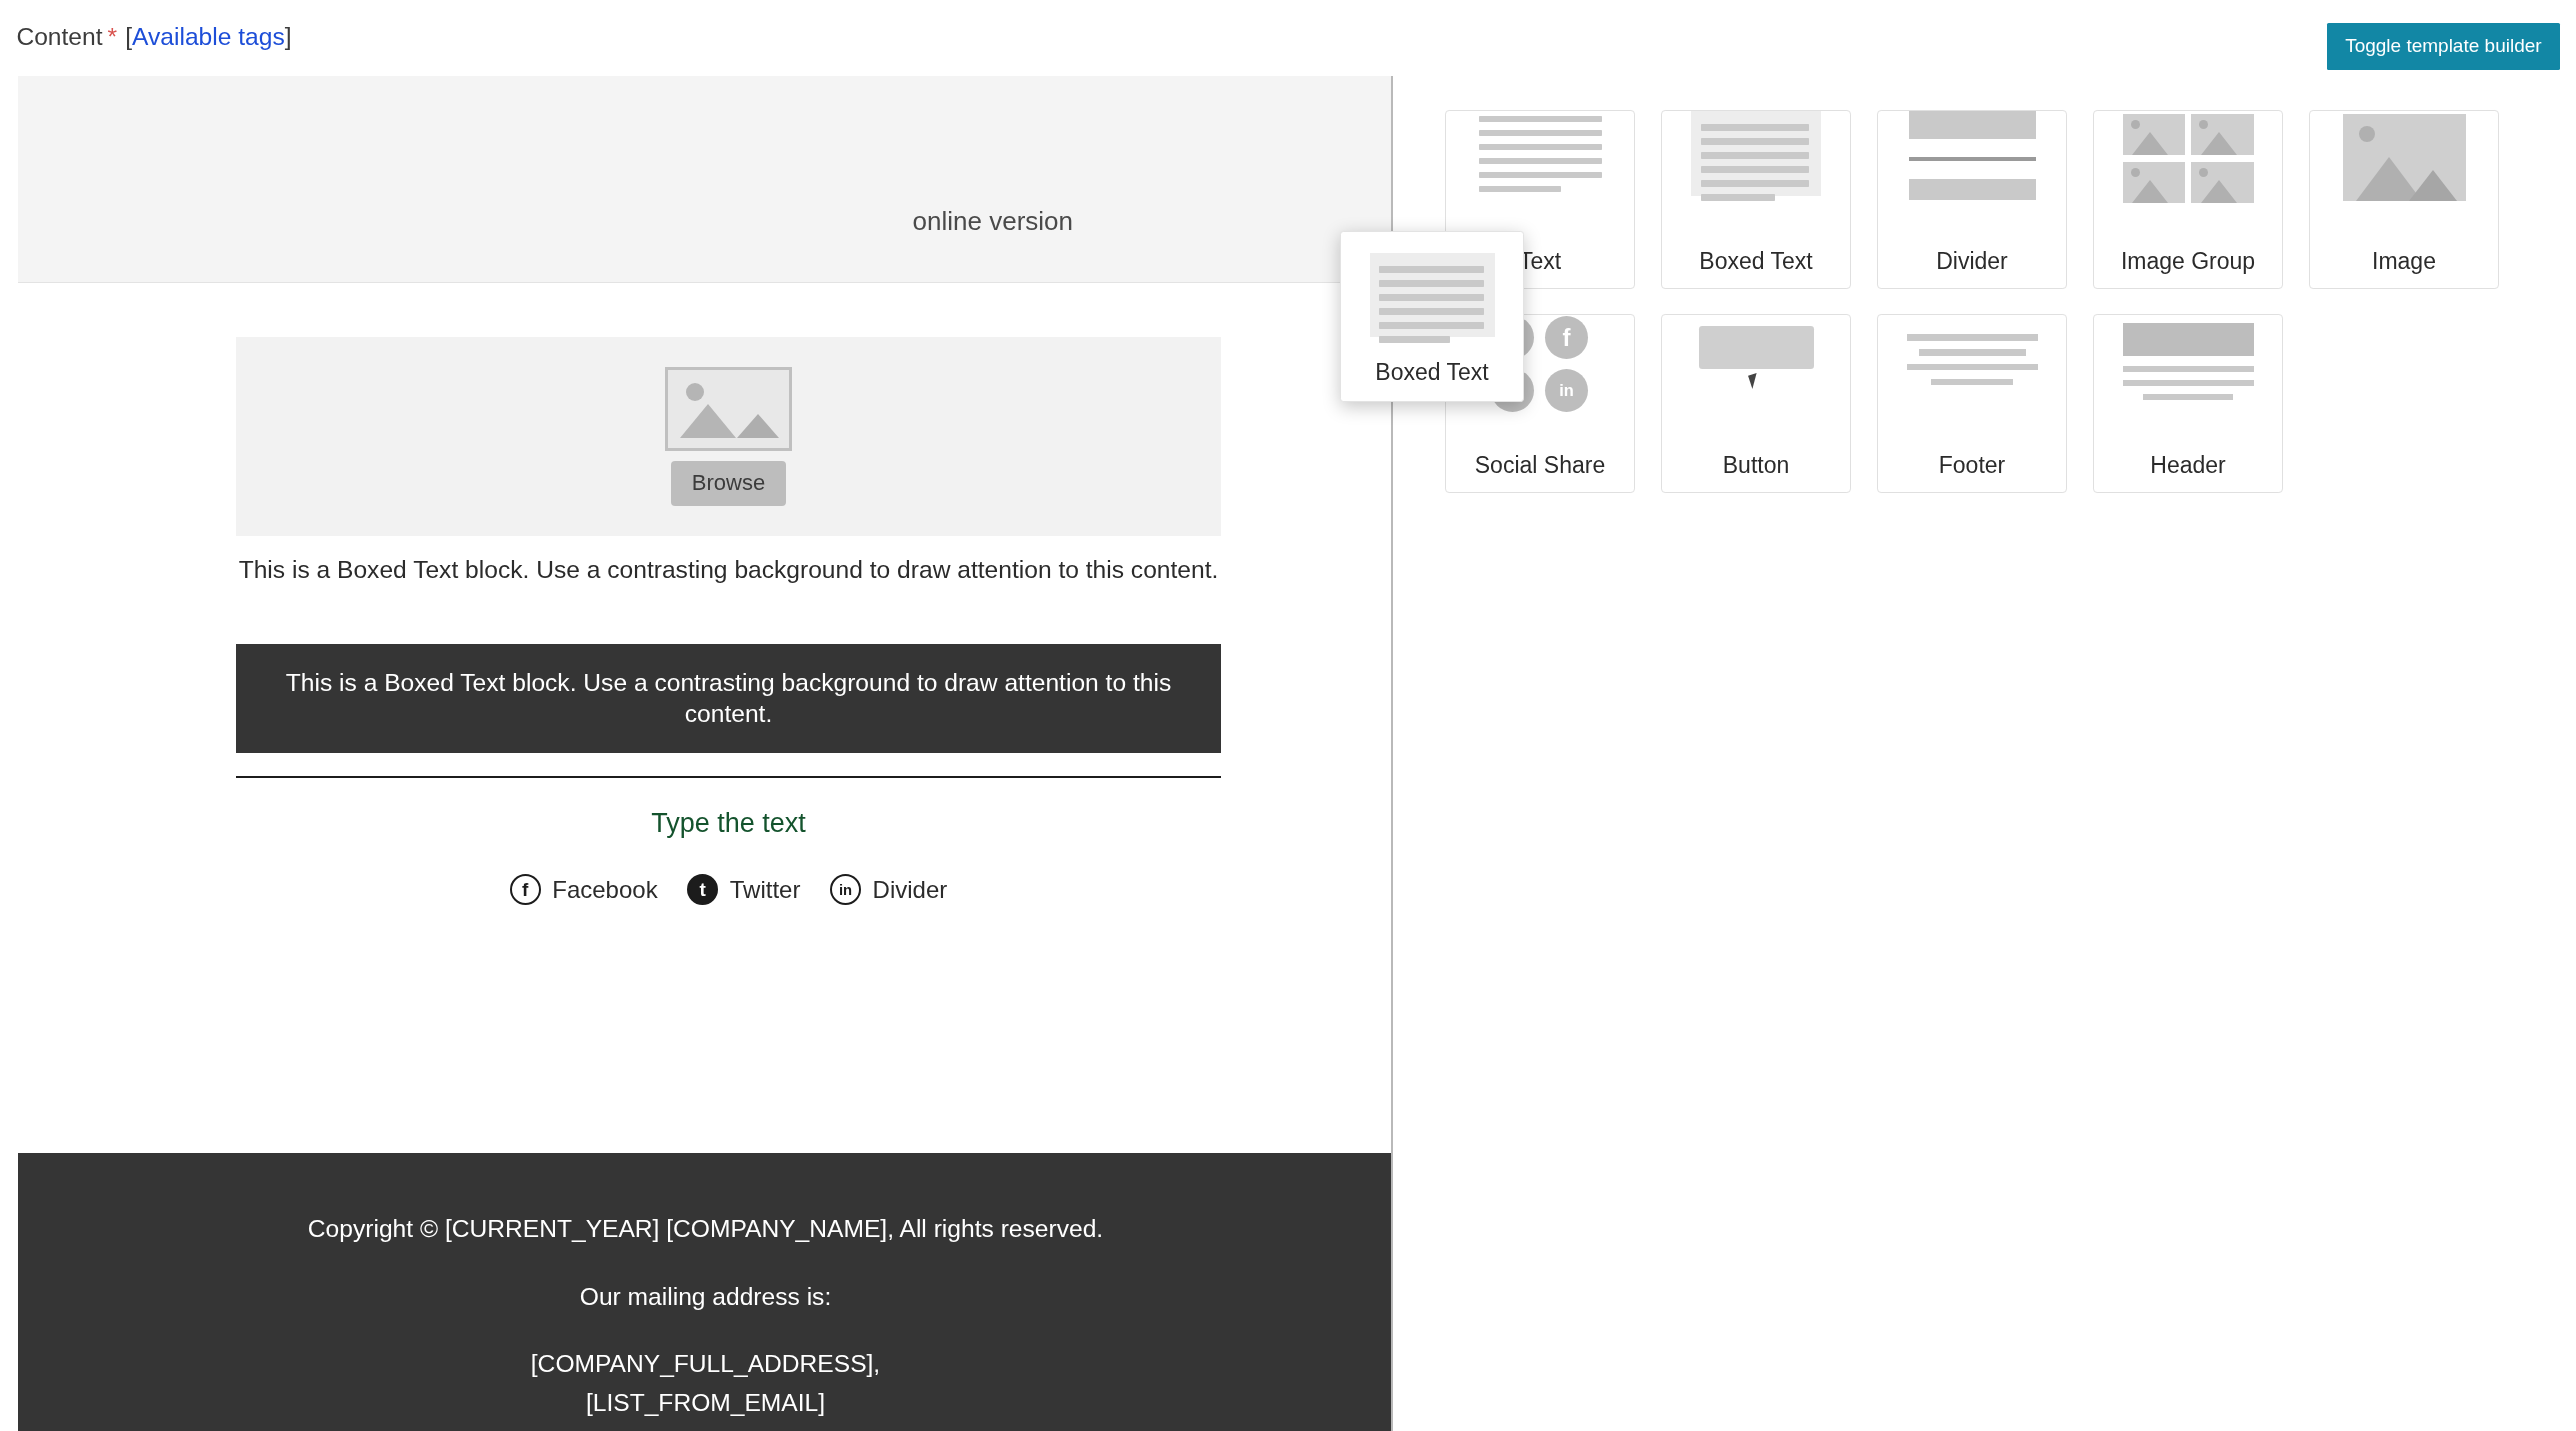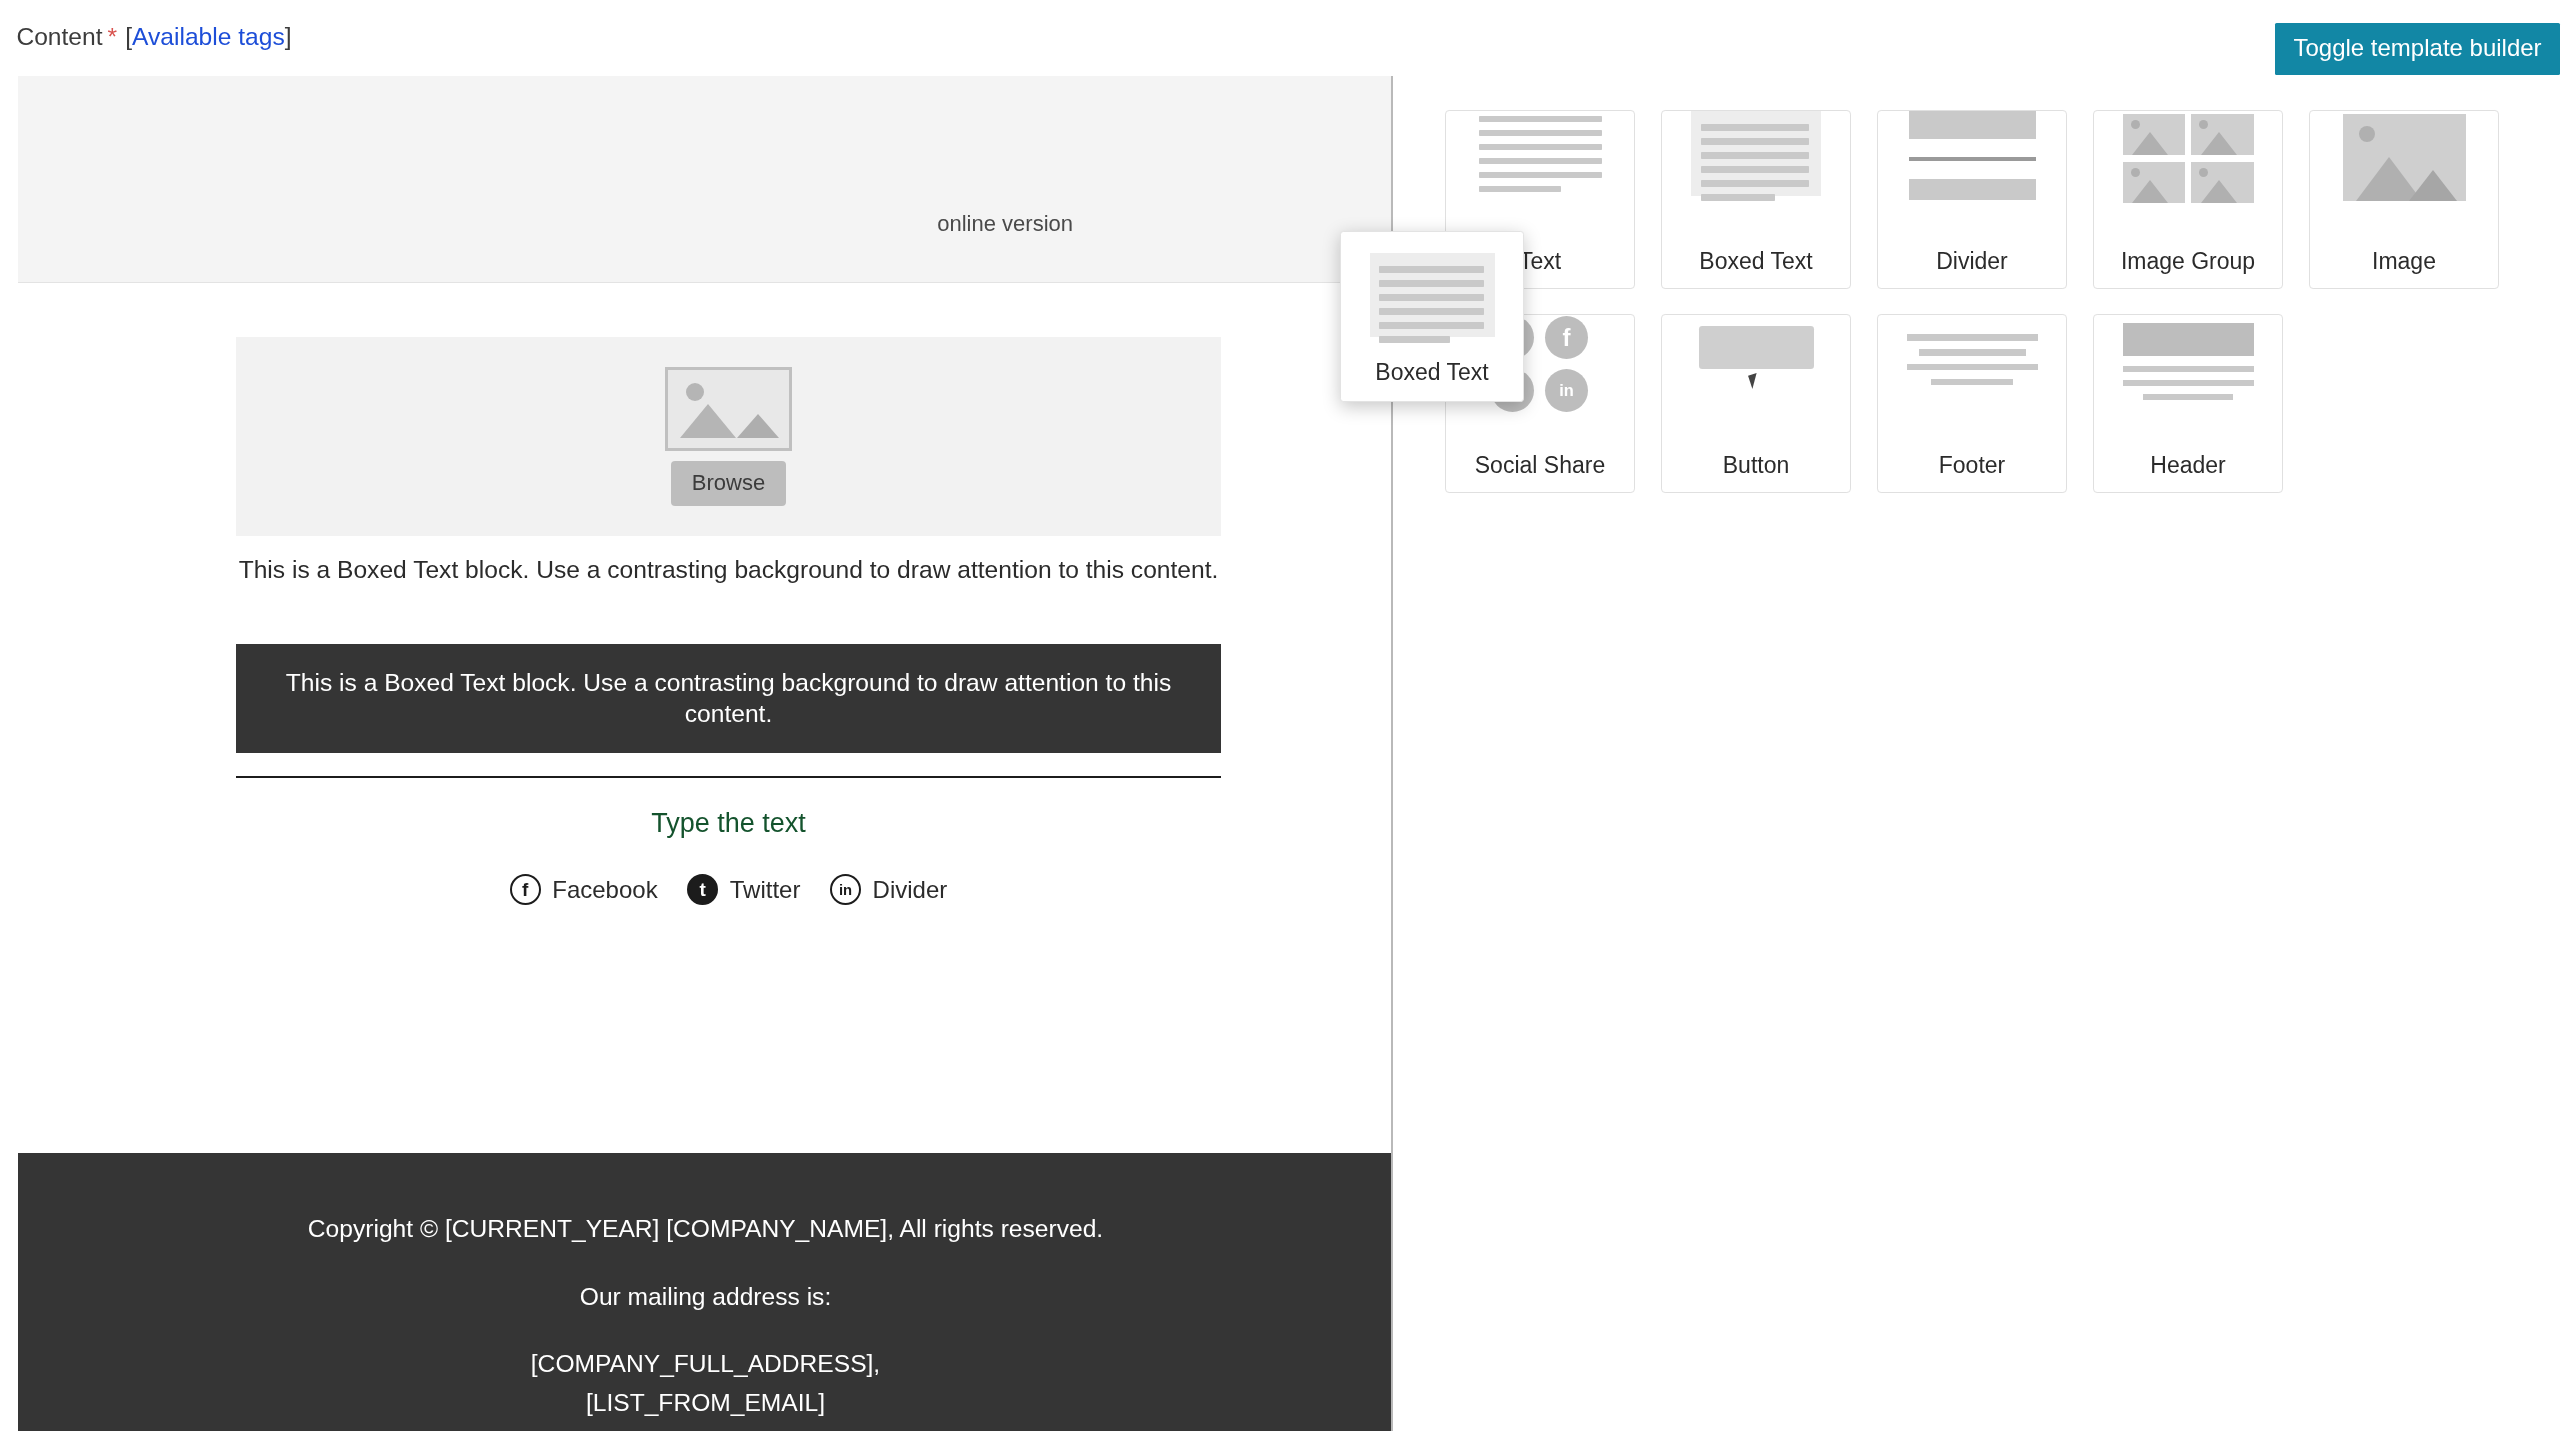--- a/index.html
+++ b/index.html
@@ -17,42 +17,42 @@
   .content-label {
     position: absolute; left: 16.4px; top: 23px;
     font-size: 24.6px; color: #3c3c3c; white-space: nowrap;
   }
   .req-star { color: #d9534f; margin-left: 4.9px; }
   .tags-link { color: #1d4ed8; margin-left: 8.2px; }
   .tags-bracket { color: #3c3c3c; }
   .toggle-builder {
     position: absolute; right: 16.4px; top: 23px;
     background: #1287a5; color: #ffffff;
-    font-size: 24px; line-height: 1;
+    font-size: 19px; line-height: 1;
     padding: 13px 18px 14.8px 18px;
     border: none; border-radius: 1.6px;
     cursor: pointer; white-space: nowrap;
   }
 
   
   .preview {
     position: absolute; left: 18px; top: 76px;
     width: 1375px; height: 1356px;
     background: #ffffff;
     border-right: 2.5px solid #b9b9b9;
     overflow: hidden;
   }
   .preheader {
     position: relative; width: 1375px; height: 207px;
     background: #f4f4f4; border-bottom: 0.8px solid #e3e3e3;
   }
   .preheader .online {
     position: absolute; right: 320px; top: 161px;
     transform: translateY(-100%);
-    font-size: 22px; color: #4a4a4a;
+    font-size: 26px; color: #4a4a4a;
   }
   .body-area { position: relative; width: 1375px; background: #ffffff; padding-top: 0; }
 
   .img-block {
     position: absolute; left: 218px; top: 54px;
     width: 985px; height: 199px;
     background: #f2f2f2;
     display: flex; flex-direction: column; align-items: center; justify-content: center;
   }
   .ph-image {

